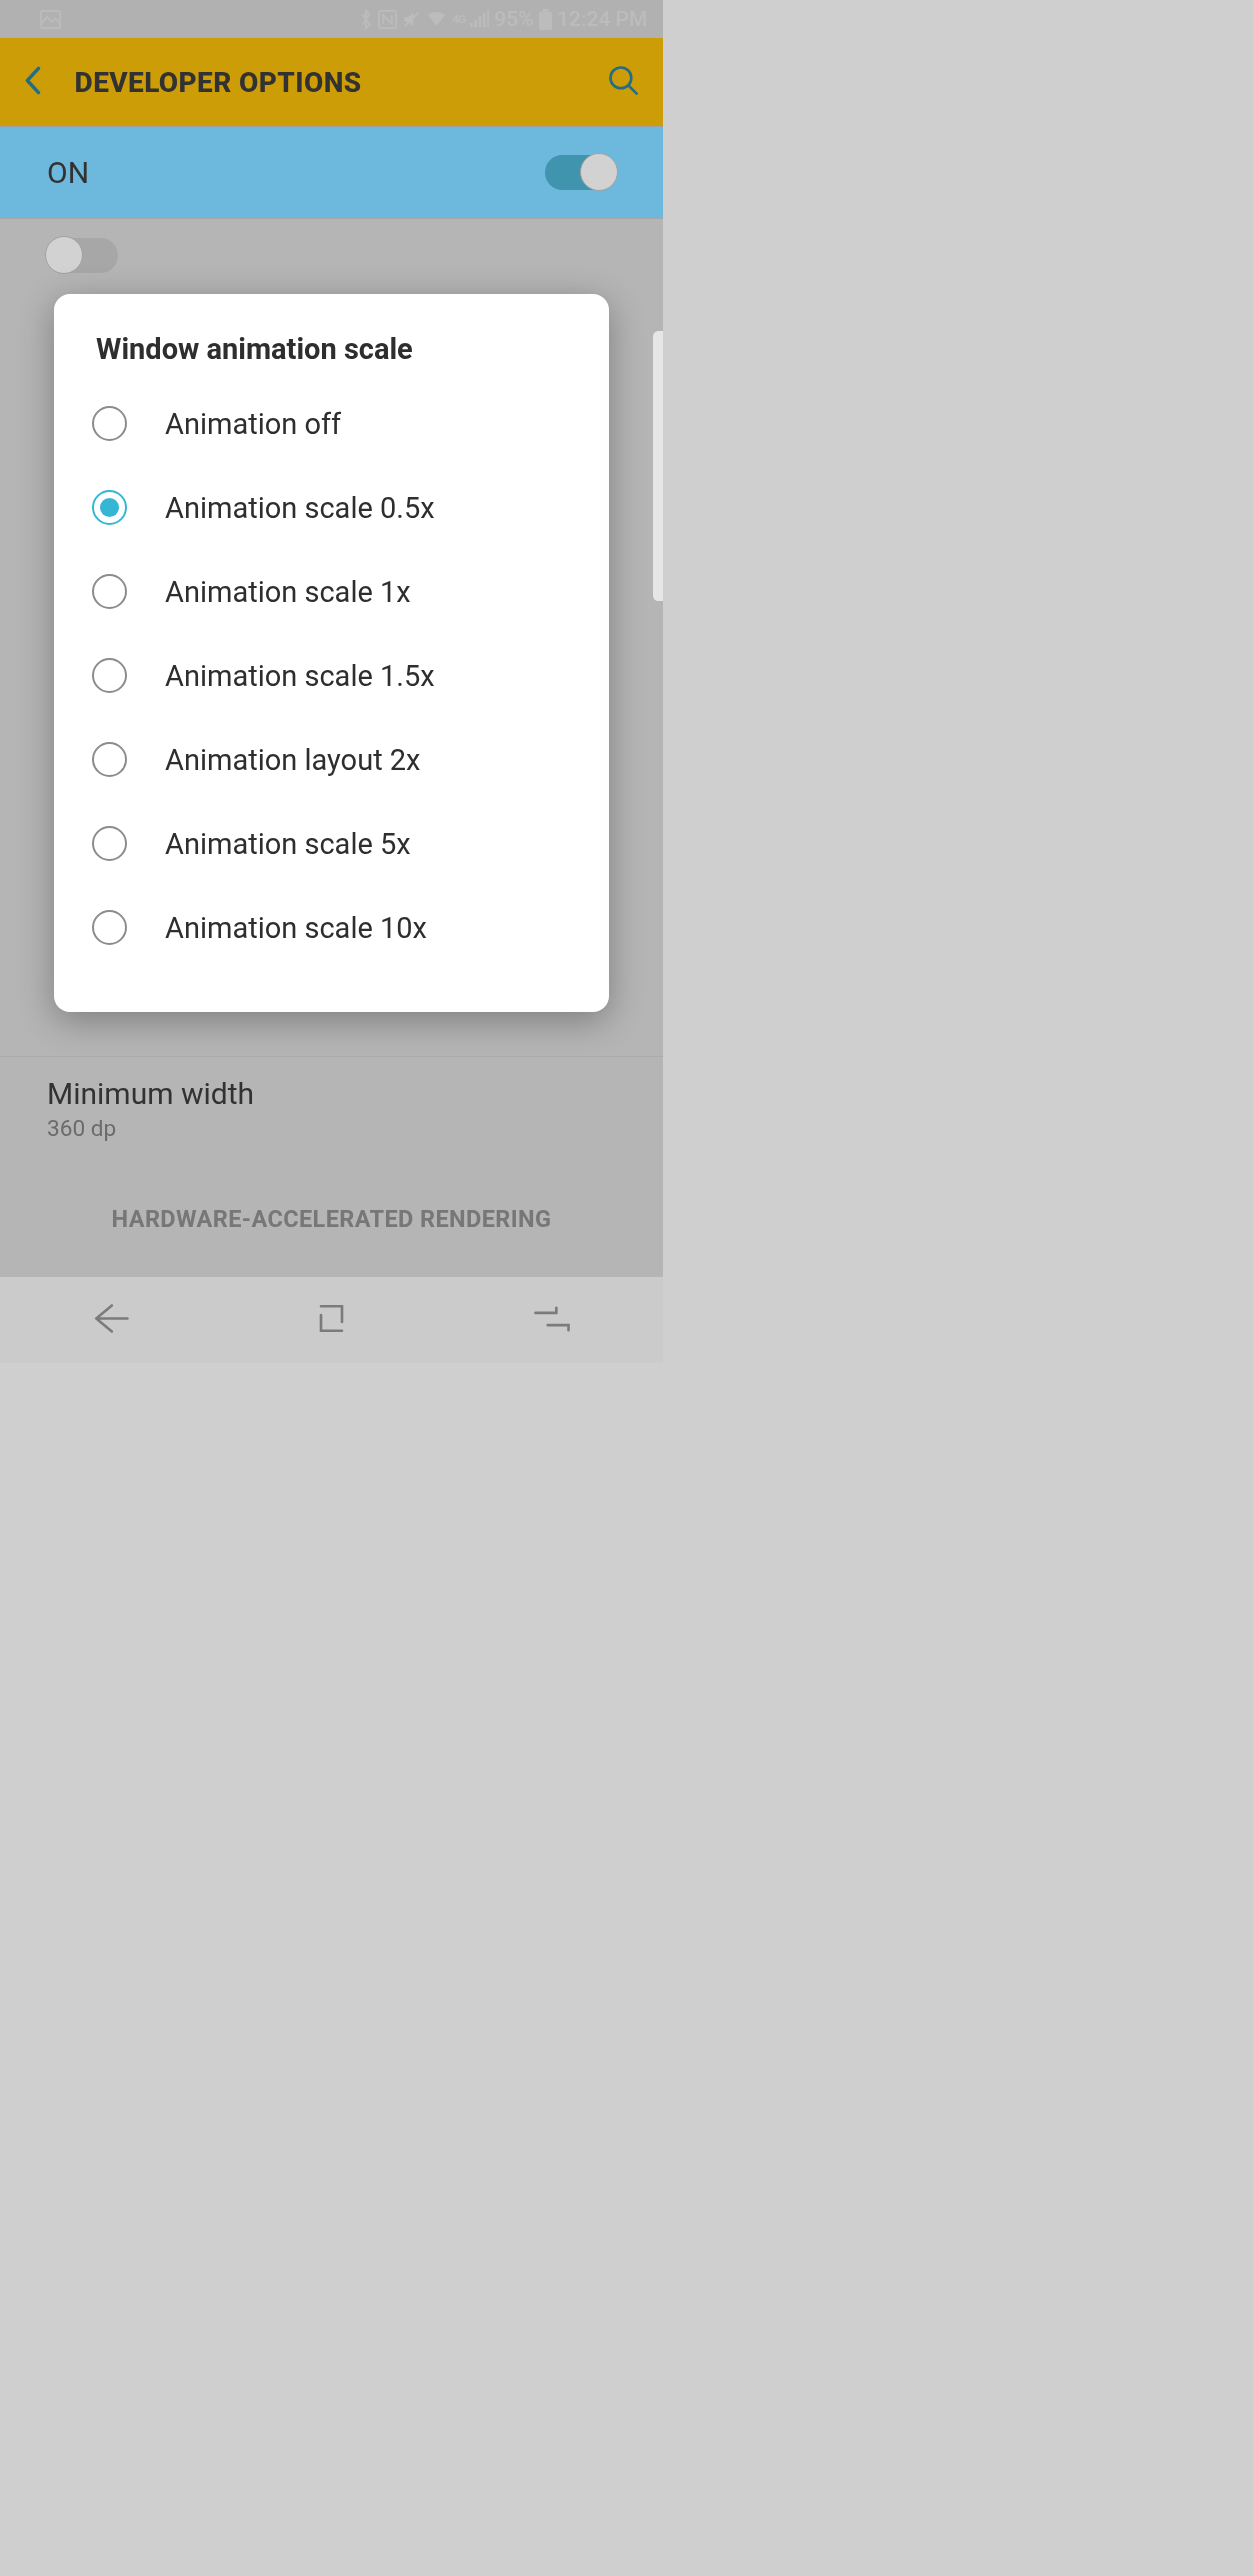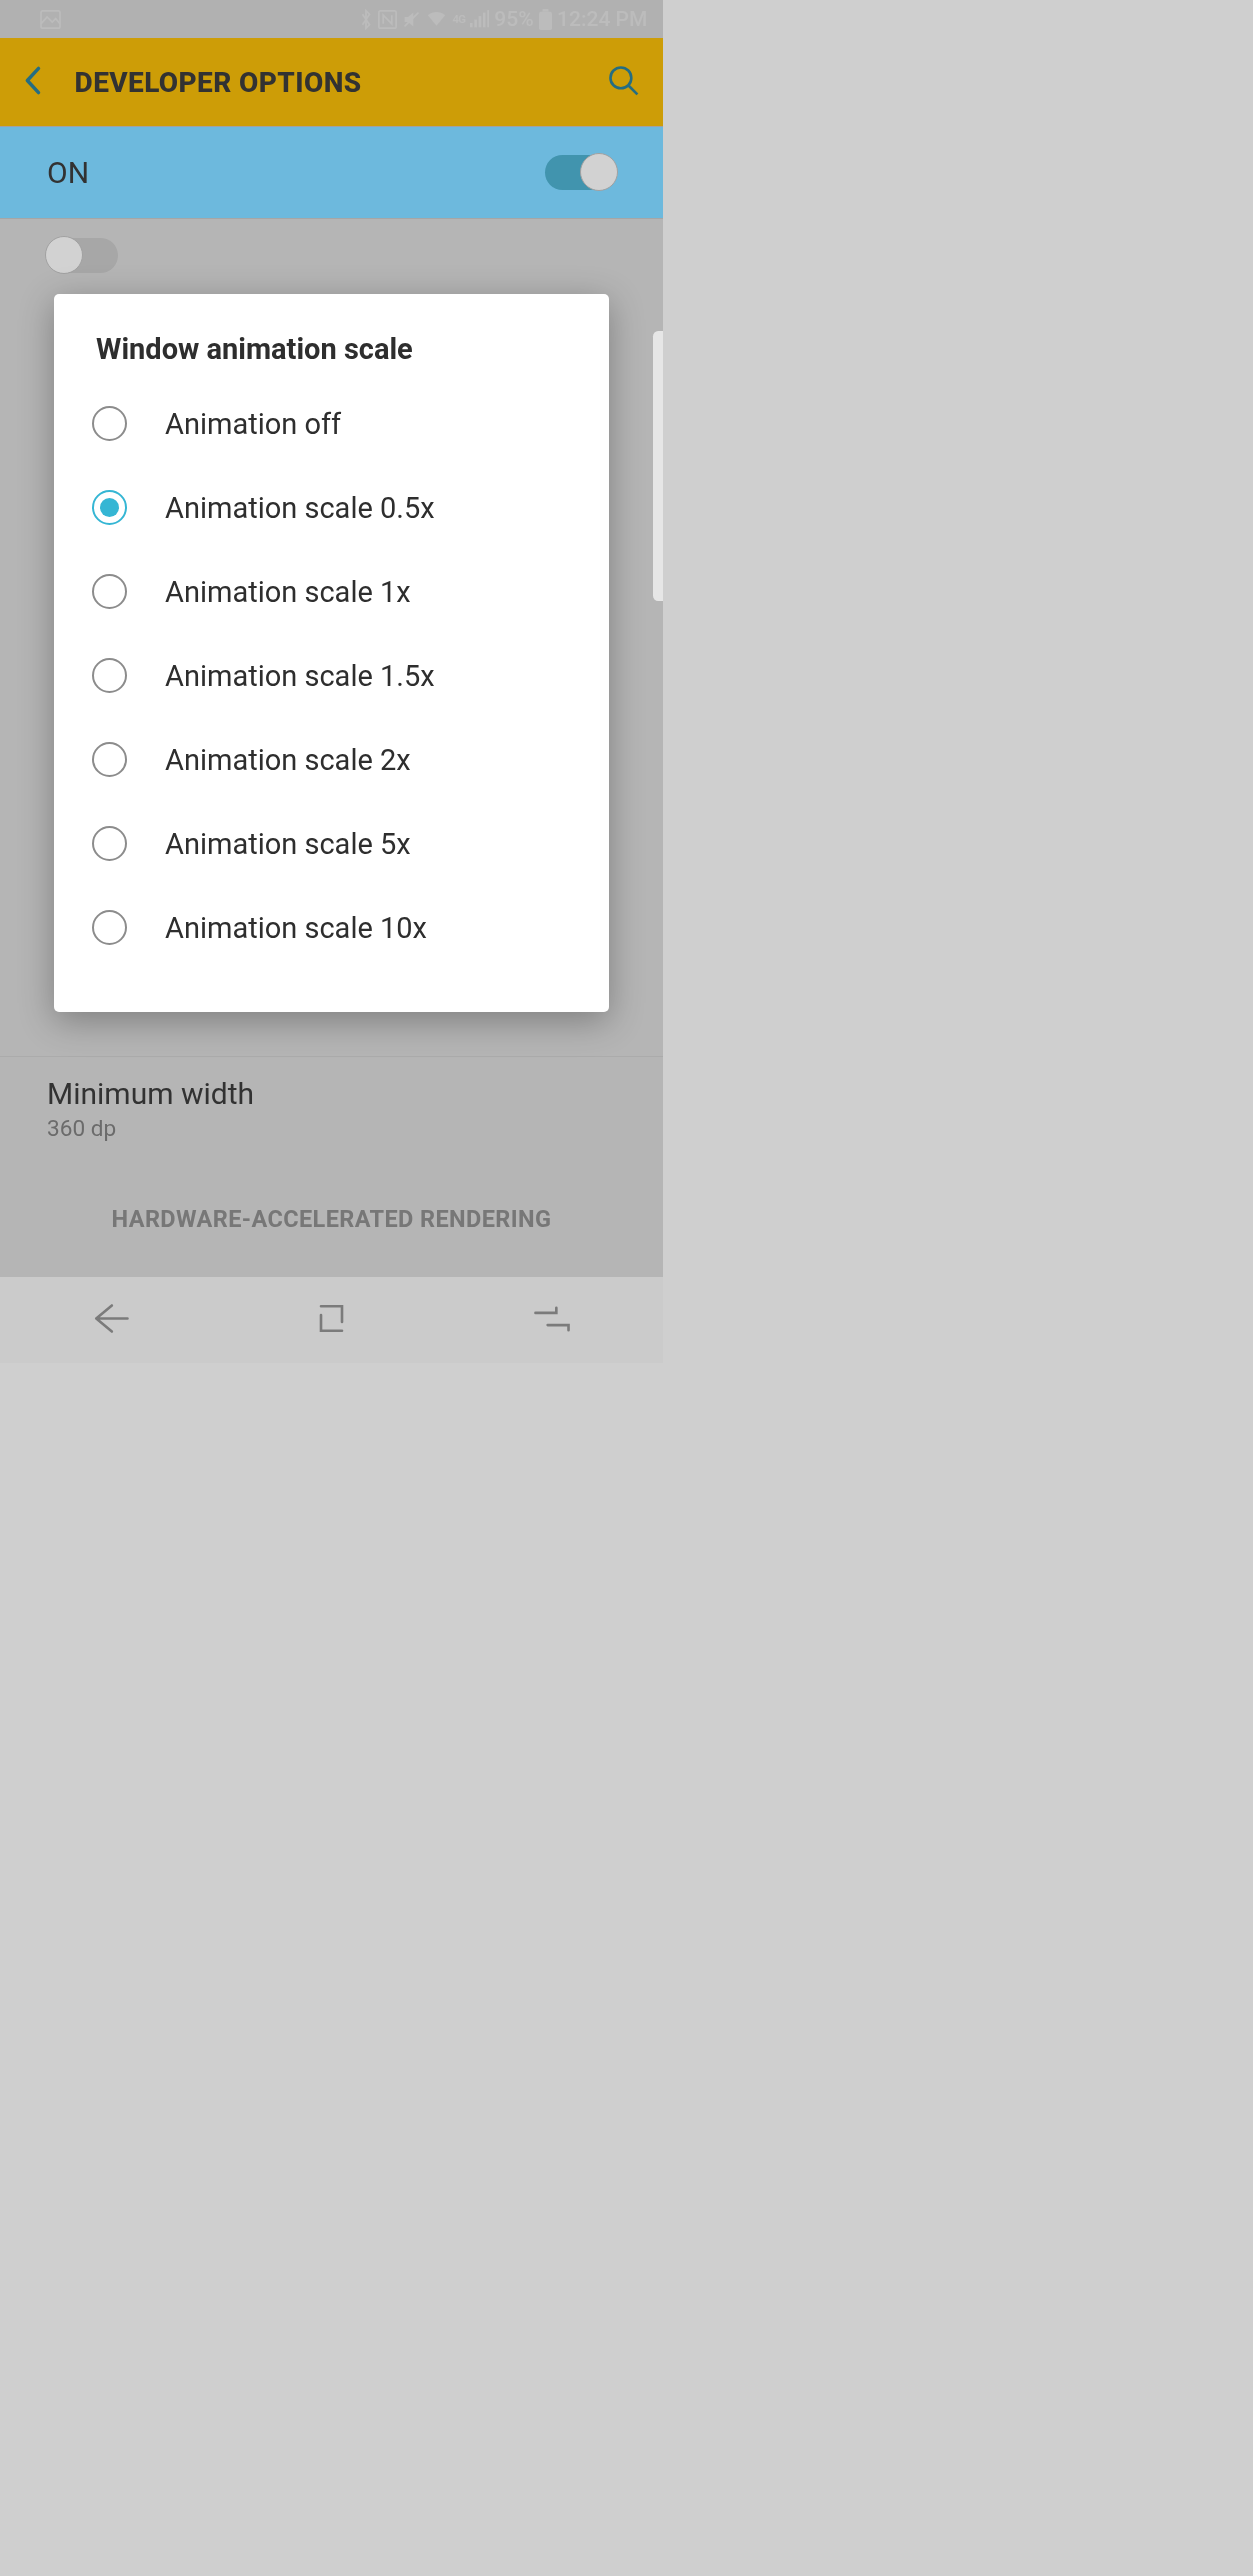--- a/index.html
+++ b/index.html
@@ -145,21 +145,21 @@
   }
 
   
   .dialog {
     position: absolute;
     z-index: 10;
     left: 54px;
     right: 54px;
     top: 294px;
     background: #fff;
-    border-radius: 5px;
+    border-radius: 16px;
     box-shadow: 0 8.7px 35px rgba(0,0,0,0.3);
     padding: 38px 0 42px 0;
   }
   .dialog-title {
     font-size: 29px;
     font-weight: 700;
     color: #2e2e2e;
     padding: 0 42px 15.7px 42px;
   }
   .radio-row {
@@ -322,21 +322,21 @@
       <div class="radio-row">
         <div class="radio-outer"></div>
         <div class="radio-label">Animation scale 1x</div>
       </div>
       <div class="radio-row">
         <div class="radio-outer"></div>
         <div class="radio-label">Animation scale 1.5x</div>
       </div>
       <div class="radio-row">
         <div class="radio-outer"></div>
-        <div class="radio-label">Animation scale 2x</div>
+        <div class="radio-label">Animation layout 2x</div>
       </div>
       <div class="radio-row">
         <div class="radio-outer"></div>
         <div class="radio-label">Animation scale 5x</div>
       </div>
       <div class="radio-row">
         <div class="radio-outer"></div>
         <div class="radio-label">Animation scale 10x</div>
       </div>
     </div>

